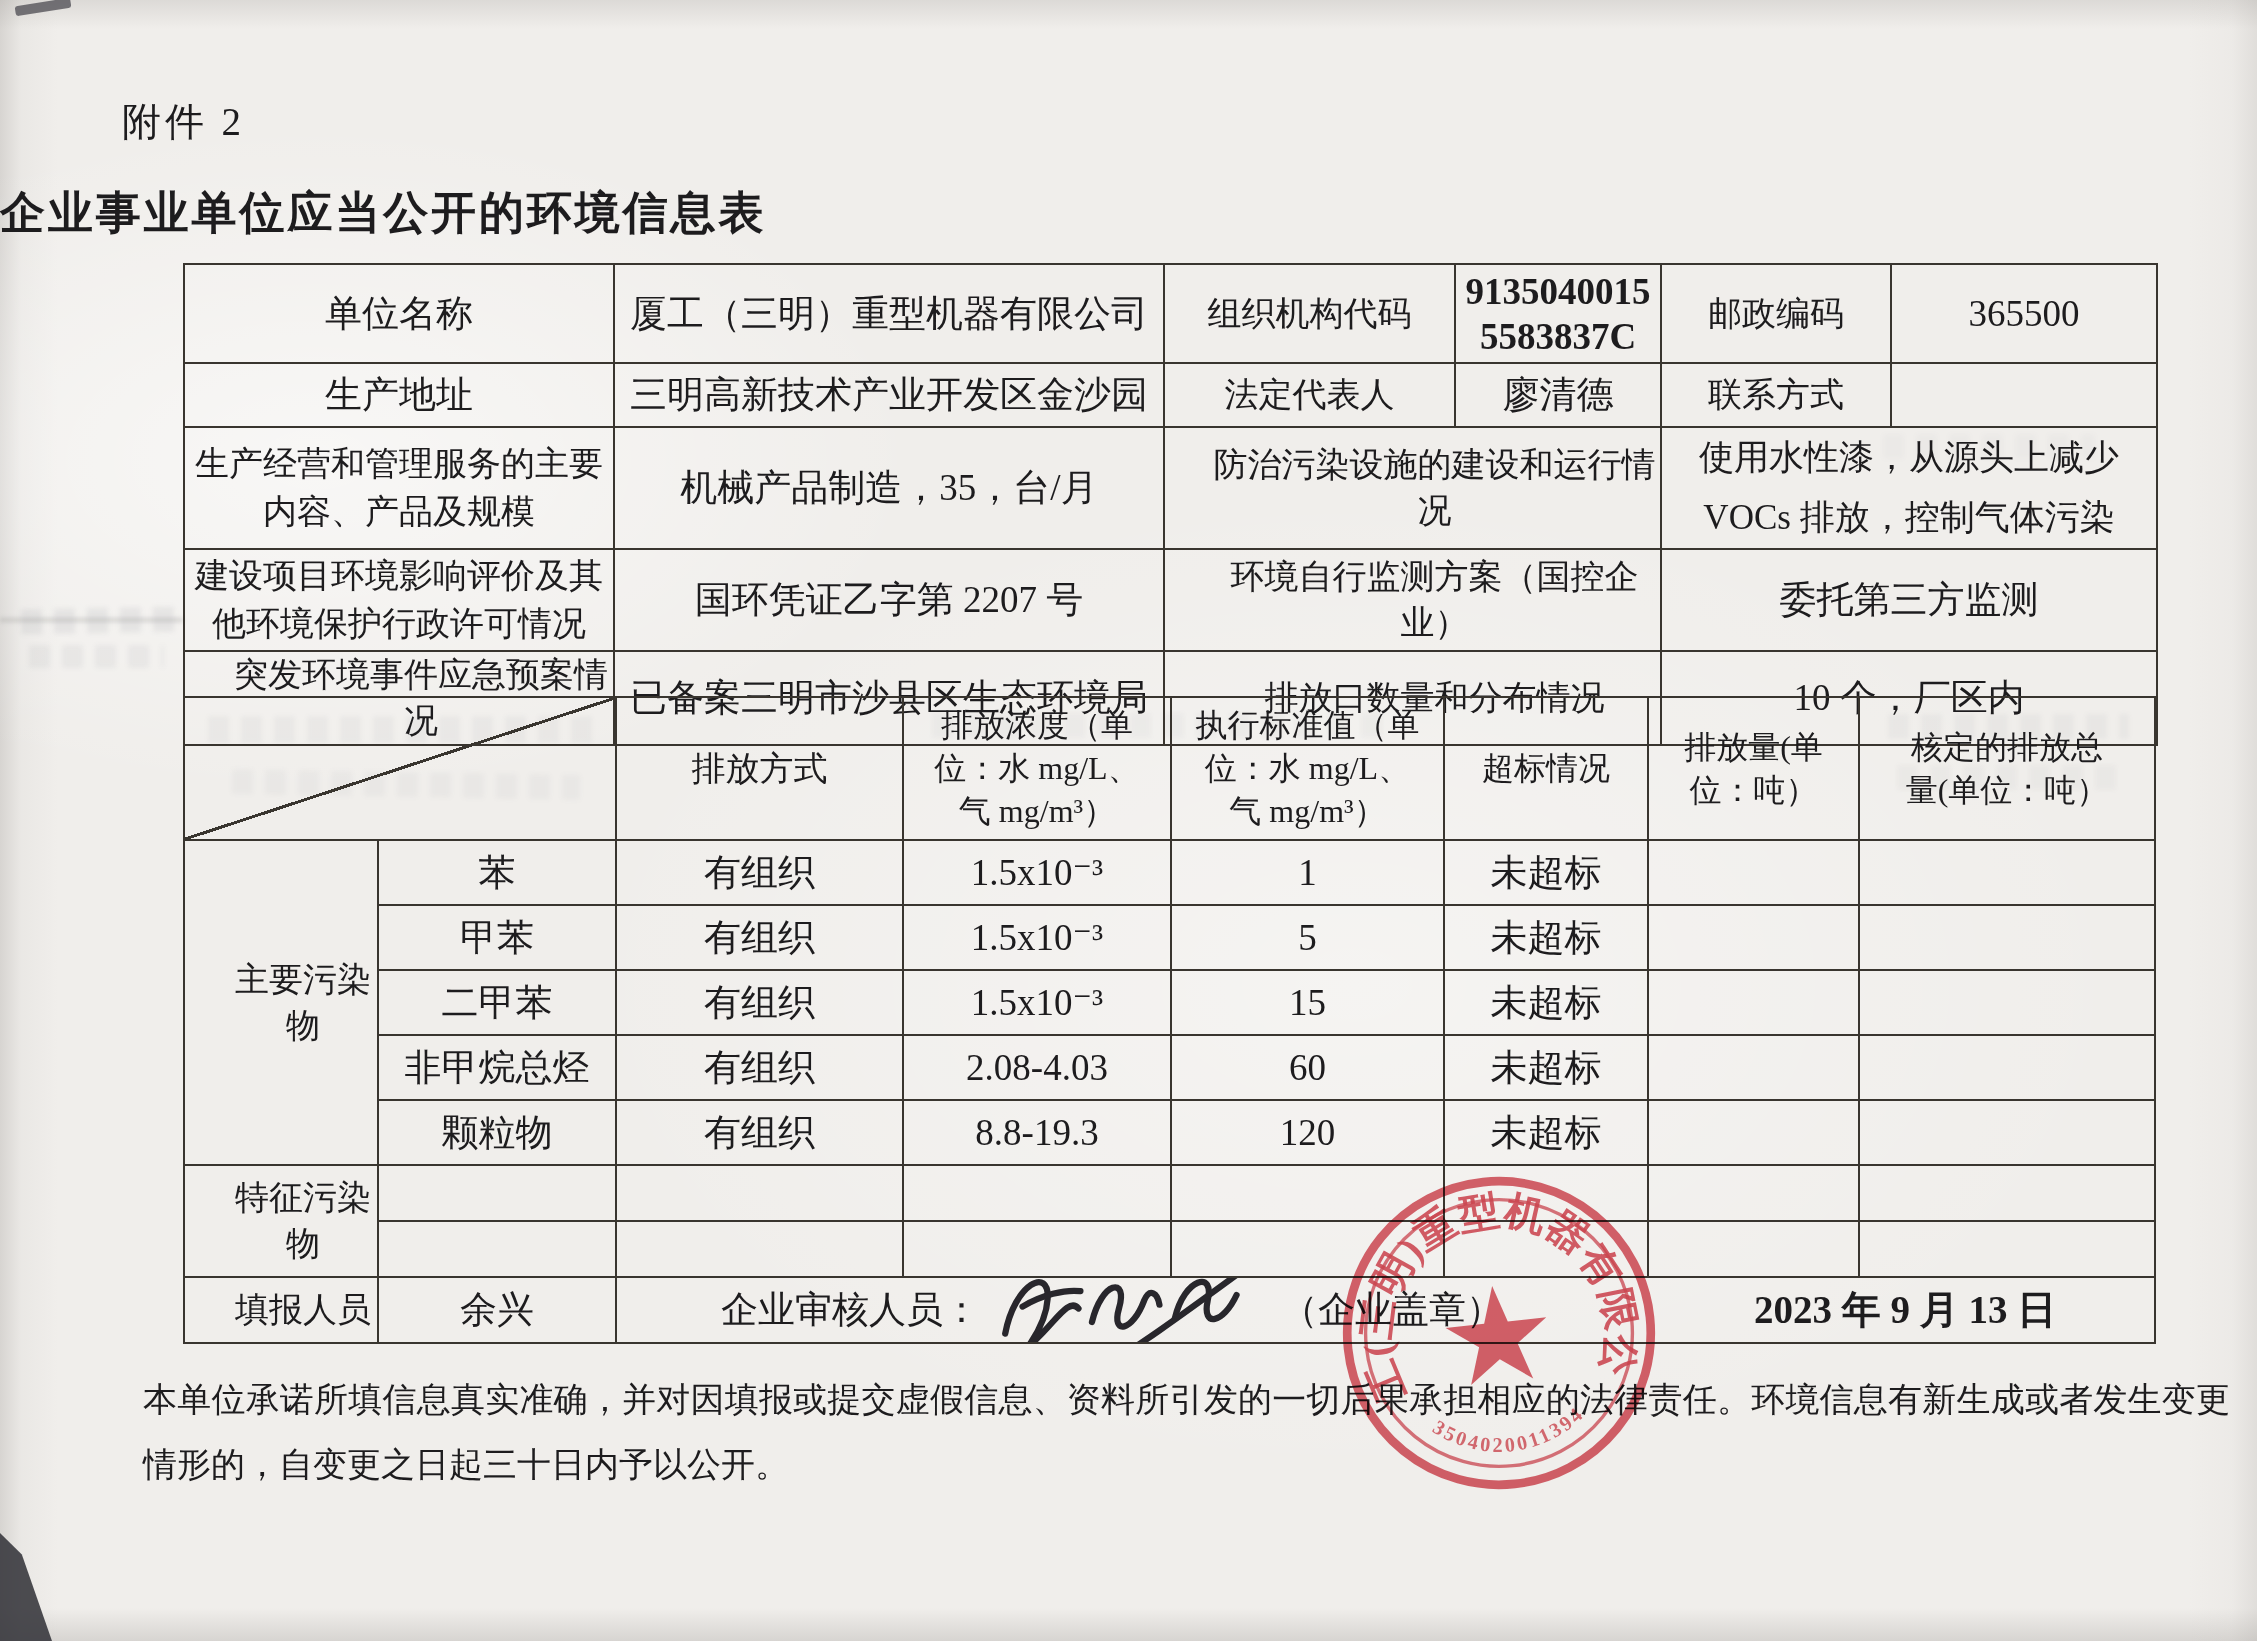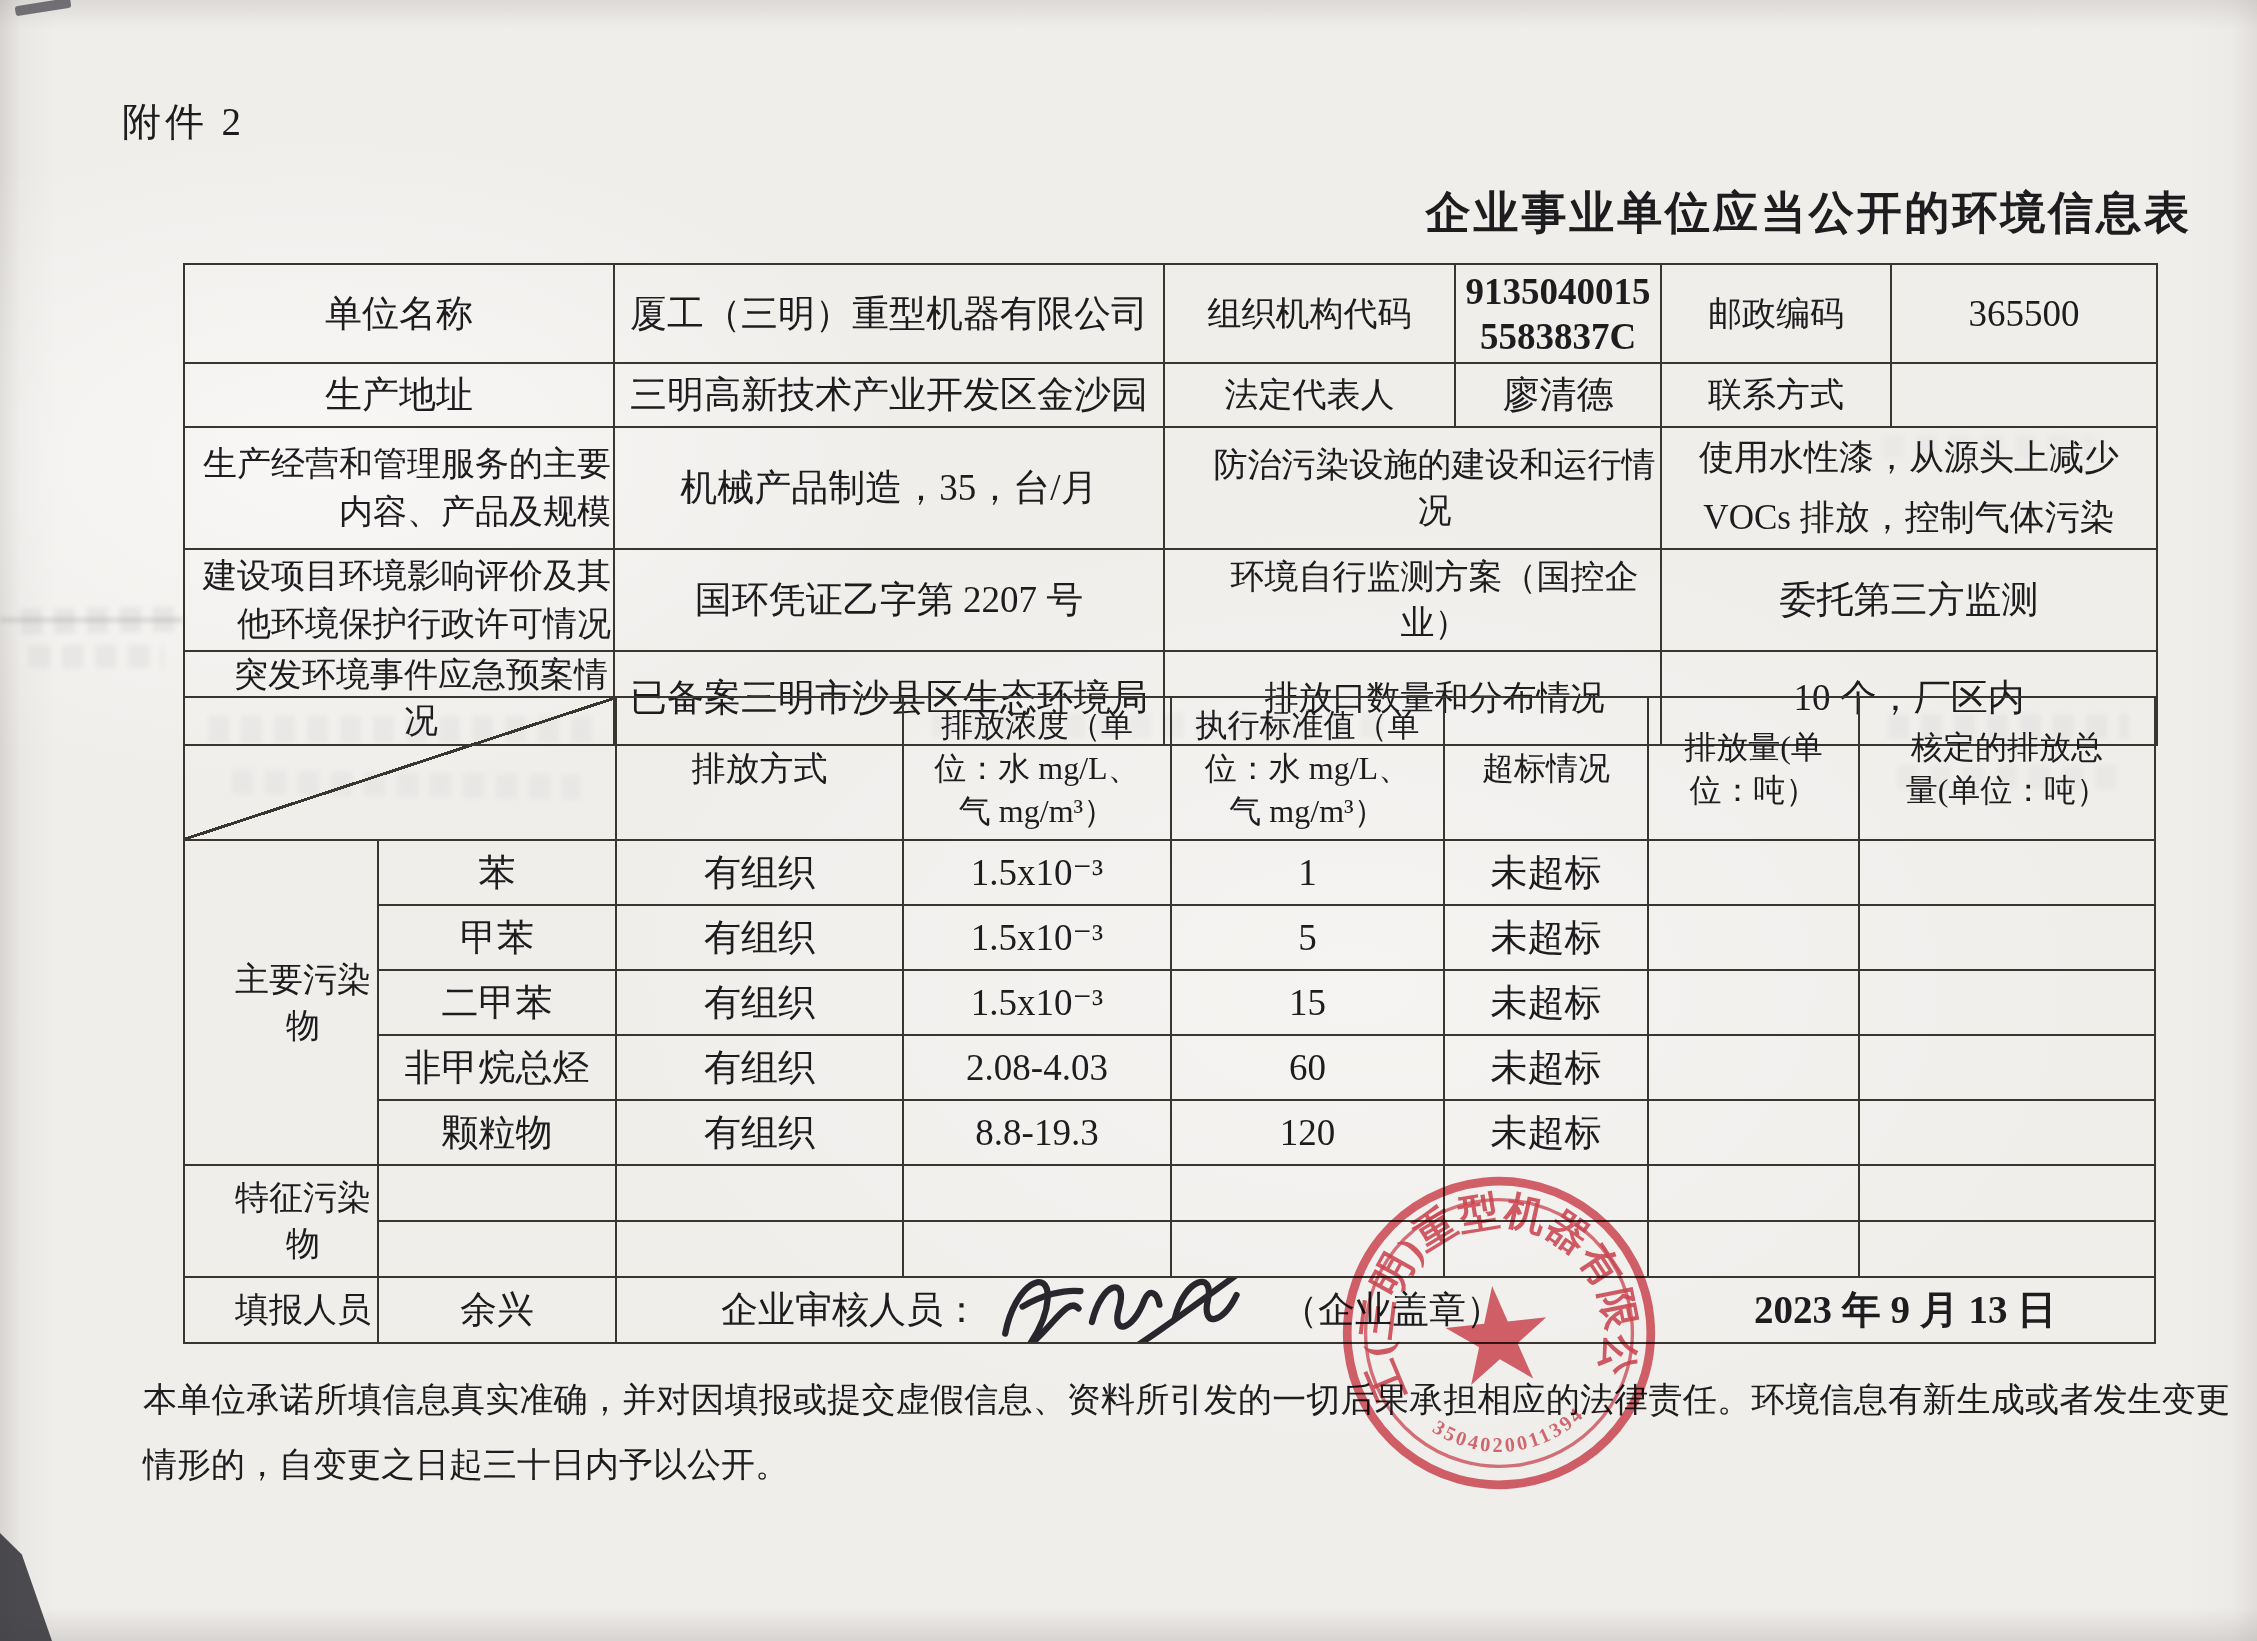--- a/index.html
+++ b/index.html
@@ -10,28 +10,28 @@
       radial-gradient(ellipse 1062px 676px at 60% 60%, rgba(255,255,255,.35), transparent 75%),
       linear-gradient(90deg, rgba(150,146,142,.28) 0px, rgba(190,187,183,.12) 21px, rgba(190,187,183,0) 58px),
       linear-gradient(270deg, rgba(160,156,152,.20) 0px, rgba(190,187,183,.08) 25px, rgba(190,187,183,0) 68px),
       linear-gradient(180deg, rgba(150,146,142,.22) 0px, rgba(190,187,183,0) 29px),
       linear-gradient(0deg, rgba(140,136,132,.25) 0px, rgba(190,187,183,0) 33px),
       #f0eeeb;
     font-family:"Liberation Serif","DejaVu Serif",serif;
     color:#1d1c1e;
   }
   .attachment{position:absolute;left:122px;top:95px;font-size:39px;letter-spacing:3.9px;}
-  .doc-title{position:absolute;left:0;top:183px;width:2192px;text-align:right;font-size:45px;font-weight:700;letter-spacing:2.9px;}
+  .doc-title{position:absolute;left:0;top:183px;width:2192px;text-align:left;font-size:45px;font-weight:700;letter-spacing:2.9px;}
   table{border-collapse:collapse;table-layout:fixed;position:absolute;left:183px;background:transparent;}
   td{border:2.4px solid #39352f;text-align:center;vertical-align:middle;font-size:37px;padding:0 3.9px;overflow:hidden;}
   .tbl-top{top:263px;width:1972px;}
   .tbl-bottom{top:696px;width:1972px;}
   .r1{height:99px}.r2{height:64px}.r3{height:118px}.r4{height:102px}.r5{height:52px}
   .rh{height:143px}.pr{height:65px}.sr{height:56px}.fr{height:66px}
-  .left-label{text-align:right;font-size:34px;line-height:48px;padding:0 2px;}
+  .left-label{text-align:center;font-size:34px;line-height:48px;padding:0 2px;}
   .one-line-label{font-size:34px;padding-left:48px;}
   .mid-label{font-size:34px;}
   .bold{font-weight:400;}
   .codeline{display:block;line-height:45px;font-weight:700;}
   .wrapbox{width:463px;margin:0 auto;line-height:60px;font-size:35px;}
   .h{font-size:32px;line-height:43px;}
   .h-method{font-size:34px;}
   .hbox-conc{width:226px;margin:0 auto;text-align:left;text-align:center;}
   .hbox-std{width:234px;margin:0 auto;text-align:center;}
   .hbox-amt{width:154px;margin:0 auto;}

